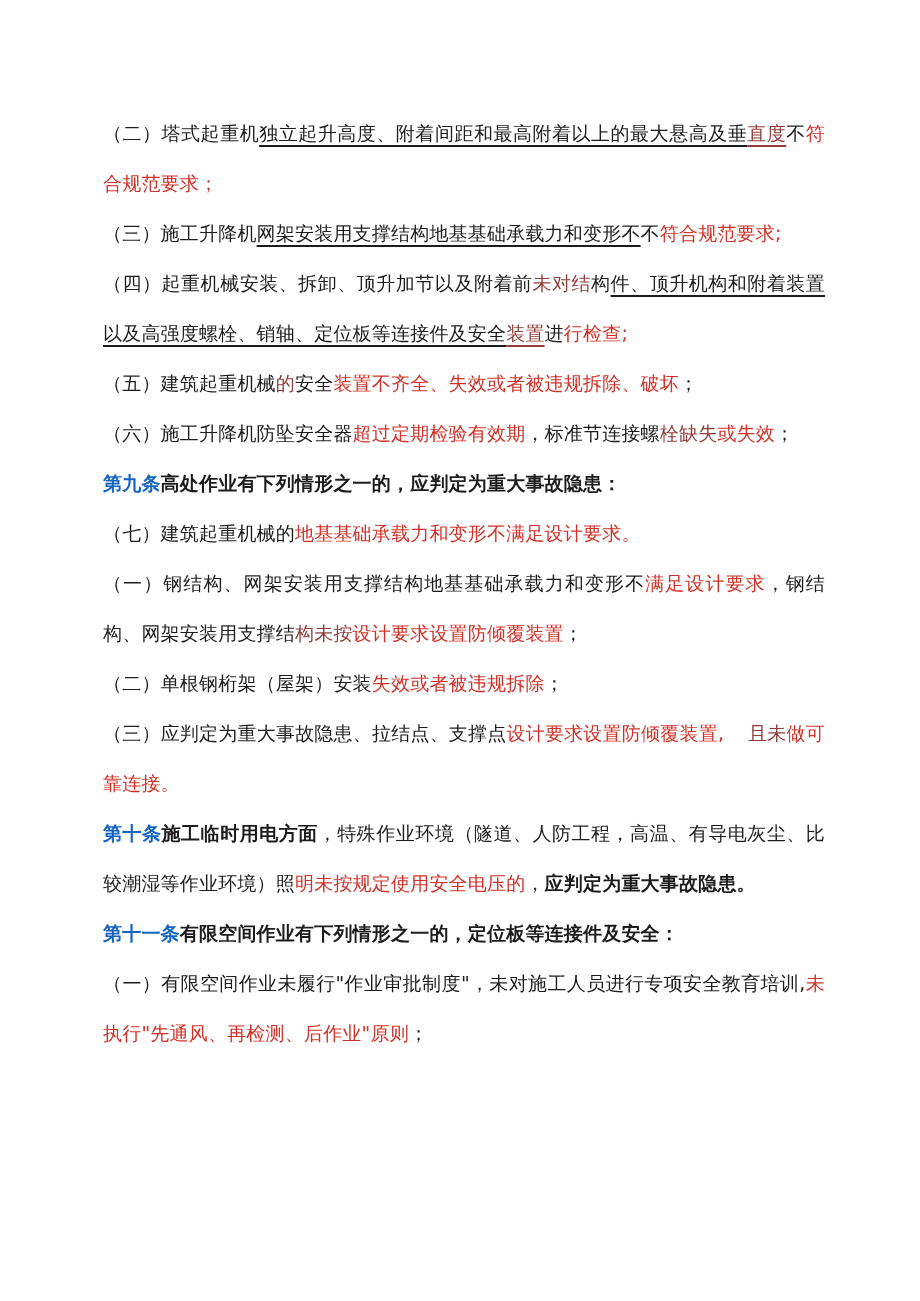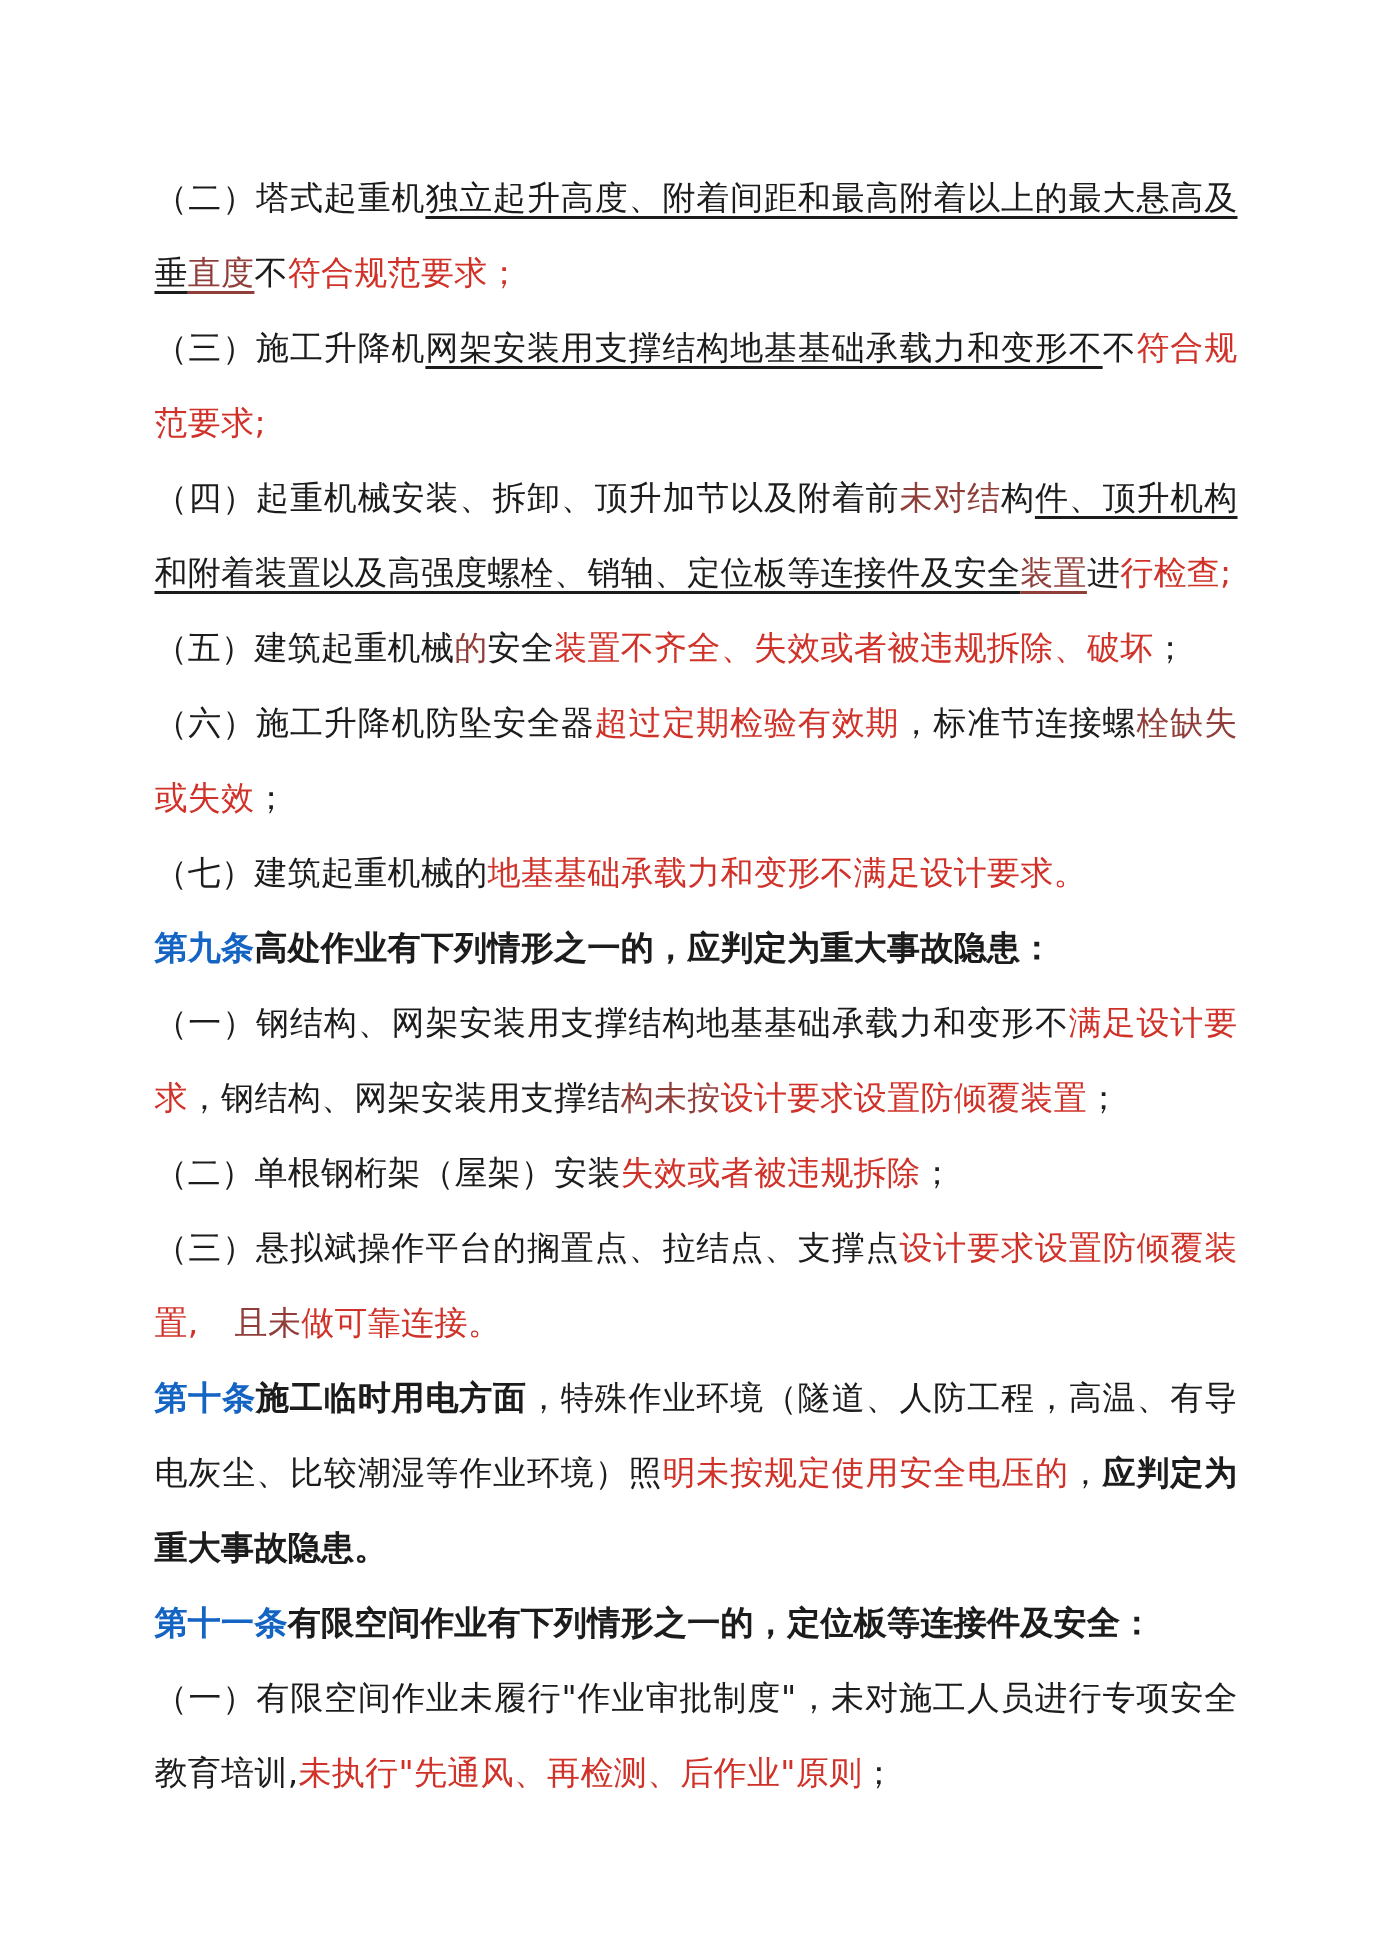--- a/index.html
+++ b/index.html
@@ -16,21 +16,21 @@
     box-sizing: border-box;
     padding: 108px 96px 0 103px;
     font-family: "DejaVu Sans", sans-serif;
     overflow: hidden;
   }
   .content {
     width: 722px;
   }
   p.para {
     margin: 0;
-    font-size: 22px;
+    font-size: 19px;
     line-height: 50px;
     letter-spacing: 0.2px;
     text-align: justify;
     text-justify: inter-character;
     word-break: break-all;
   }
   .seg.u {
     text-decoration: underline;
     text-underline-offset: 5px;
     text-decoration-thickness: 1.5px;
@@ -42,22 +42,22 @@
 </head>
 <body>
 
 <main class="page">
   <div class="content">
       <p class="para"><span class="seg" style="color: rgb(28, 28, 28);">（二）塔式起重机</span><span class="seg u" style="color: rgb(28, 28, 28);">独立起升高度、附着间距和最高附着以上的最大悬高及垂</span><span class="seg u" style="color: rgb(143, 62, 57);">直度</span><span class="seg" style="color: rgb(28, 28, 28);">不</span><span class="seg" style="color: rgb(208, 50, 41);">符合规范要求；</span></p>
       <p class="para"><span class="seg" style="color: rgb(28, 28, 28);">（三）施工升降机</span><span class="seg u" style="color: rgb(28, 28, 28);">网架安装用支撑结构地基基础承载力和变形不</span><span class="seg" style="color: rgb(28, 28, 28);">不</span><span class="seg" style="color: rgb(208, 50, 41);">符合规范要求;</span></p>
       <p class="para"><span class="seg" style="color: rgb(28, 28, 28);">（四）起重机械安装、拆卸、顶升加节以及附着前</span><span class="seg" style="color: rgb(143, 62, 57);">未对结</span><span class="seg" style="color: rgb(28, 28, 28);">构</span><span class="seg u" style="color: rgb(28, 28, 28);">件、顶升机构和附着装置以及高强度螺栓、销轴、定位板等连接件及安全</span><span class="seg u" style="color: rgb(143, 62, 57);">装置</span><span class="seg" style="color: rgb(28, 28, 28);">进</span><span class="seg" style="color: rgb(208, 50, 41);">行检查;</span></p>
       <p class="para"><span class="seg" style="color: rgb(28, 28, 28);">（五）建筑起重机械</span><span class="seg" style="color: rgb(143, 62, 57);">的</span><span class="seg" style="color: rgb(28, 28, 28);">安全</span><span class="seg" style="color: rgb(208, 50, 41);">装置不齐全、失效或者被违规拆除、破坏</span><span class="seg" style="color: rgb(28, 28, 28);">；</span></p>
       <p class="para"><span class="seg" style="color: rgb(28, 28, 28);">（六）施工升降机防坠安全器</span><span class="seg" style="color: rgb(208, 50, 41);">超过定期检验有效期</span><span class="seg" style="color: rgb(28, 28, 28);">，标准节连接螺</span><span class="seg" style="color: rgb(143, 62, 57);">栓缺失</span><span class="seg" style="color: rgb(208, 50, 41);">或失效</span><span class="seg" style="color: rgb(28, 28, 28);">；</span></p>
+      <p class="para"><span class="seg b" style="color: rgb(20, 100, 196);">第九条</span><span class="seg b" style="color: rgb(28, 28, 28);">高处作业有下列情形之一的，应判定为重大事故隐患：</span></p>
       <p class="para"><span class="seg" style="color: rgb(28, 28, 28);">（七）建筑起重机械的</span><span class="seg" style="color: rgb(208, 50, 41);">地基基础承载力和变形不满足设计要求。</span></p>
-      <p class="para"><span class="seg b" style="color: rgb(20, 100, 196);">第九条</span><span class="seg b" style="color: rgb(28, 28, 28);">高处作业有下列情形之一的，应判定为重大事故隐患：</span></p>
       <p class="para"><span class="seg" style="color: rgb(28, 28, 28);">（一）钢结构、网架安装用支撑结构地基基础承载力和变形不</span><span class="seg" style="color: rgb(208, 50, 41);">满足设计要求</span><span class="seg" style="color: rgb(28, 28, 28);">，钢结构、网架安装用支撑结</span><span class="seg" style="color: rgb(143, 62, 57);">构未按</span><span class="seg" style="color: rgb(208, 50, 41);">设计要求设置防倾覆装置</span><span class="seg" style="color: rgb(28, 28, 28);">；</span></p>
       <p class="para"><span class="seg" style="color: rgb(28, 28, 28); margin-top: 44px;">（二）单根钢桁架（屋架）安装</span><span class="seg" style="color: rgb(208, 50, 41);">失效或者被违规拆除</span><span class="seg" style="color: rgb(28, 28, 28);">；</span></p>
-      <p class="para"><span class="seg" style="color: rgb(28, 28, 28);">（三）悬拟斌操作平台的搁置点、拉结点、支撑点</span><span class="seg" style="color: rgb(208, 50, 41);">设计要求设置防倾覆装置,</span><span class="seg" style="color: rgb(143, 62, 57); margin-left: 24px;">且未</span><span class="seg" style="color: rgb(208, 50, 41);">做可靠连接。</span></p>
+      <p class="para"><span class="seg" style="color: rgb(28, 28, 28);">（三）应判定为重大事故隐患、拉结点、支撑点</span><span class="seg" style="color: rgb(208, 50, 41);">设计要求设置防倾覆装置,</span><span class="seg" style="color: rgb(143, 62, 57); margin-left: 24px;">且未</span><span class="seg" style="color: rgb(208, 50, 41);">做可靠连接。</span></p>
       <p class="para"><span class="seg b" style="color: rgb(20, 100, 196);">第十条</span><span class="seg b" style="color: rgb(28, 28, 28);">施工临时用电方面</span><span class="seg" style="color: rgb(28, 28, 28);">，特殊作业环境（隧道、人防工程，高温、有导电灰尘、比较潮湿等作业环境）照</span><span class="seg" style="color: rgb(208, 50, 41);">明未按规定使用安全电压的</span><span class="seg" style="color: rgb(28, 28, 28);">，</span><span class="seg b" style="color: rgb(28, 28, 28);">应判定为重大事故隐患。</span></p>
       <p class="para"><span class="seg b" style="color: rgb(20, 100, 196);">第十一条</span><span class="seg b" style="color: rgb(28, 28, 28);">有限空间作业有下列情形之一的，定位板等连接件及安全：</span></p>
       <p class="para"><span class="seg" style="color: rgb(28, 28, 28);">（一）有限空间作业未履行"作业审批制度"，未对施工人员进行专项安全教育培训,</span><span class="seg" style="color: rgb(208, 50, 41);">未执行"先通风、再检测、后作业"原则</span><span class="seg" style="color: rgb(28, 28, 28);">；</span></p>
     </div>
 </main>
 
 </body></html>

